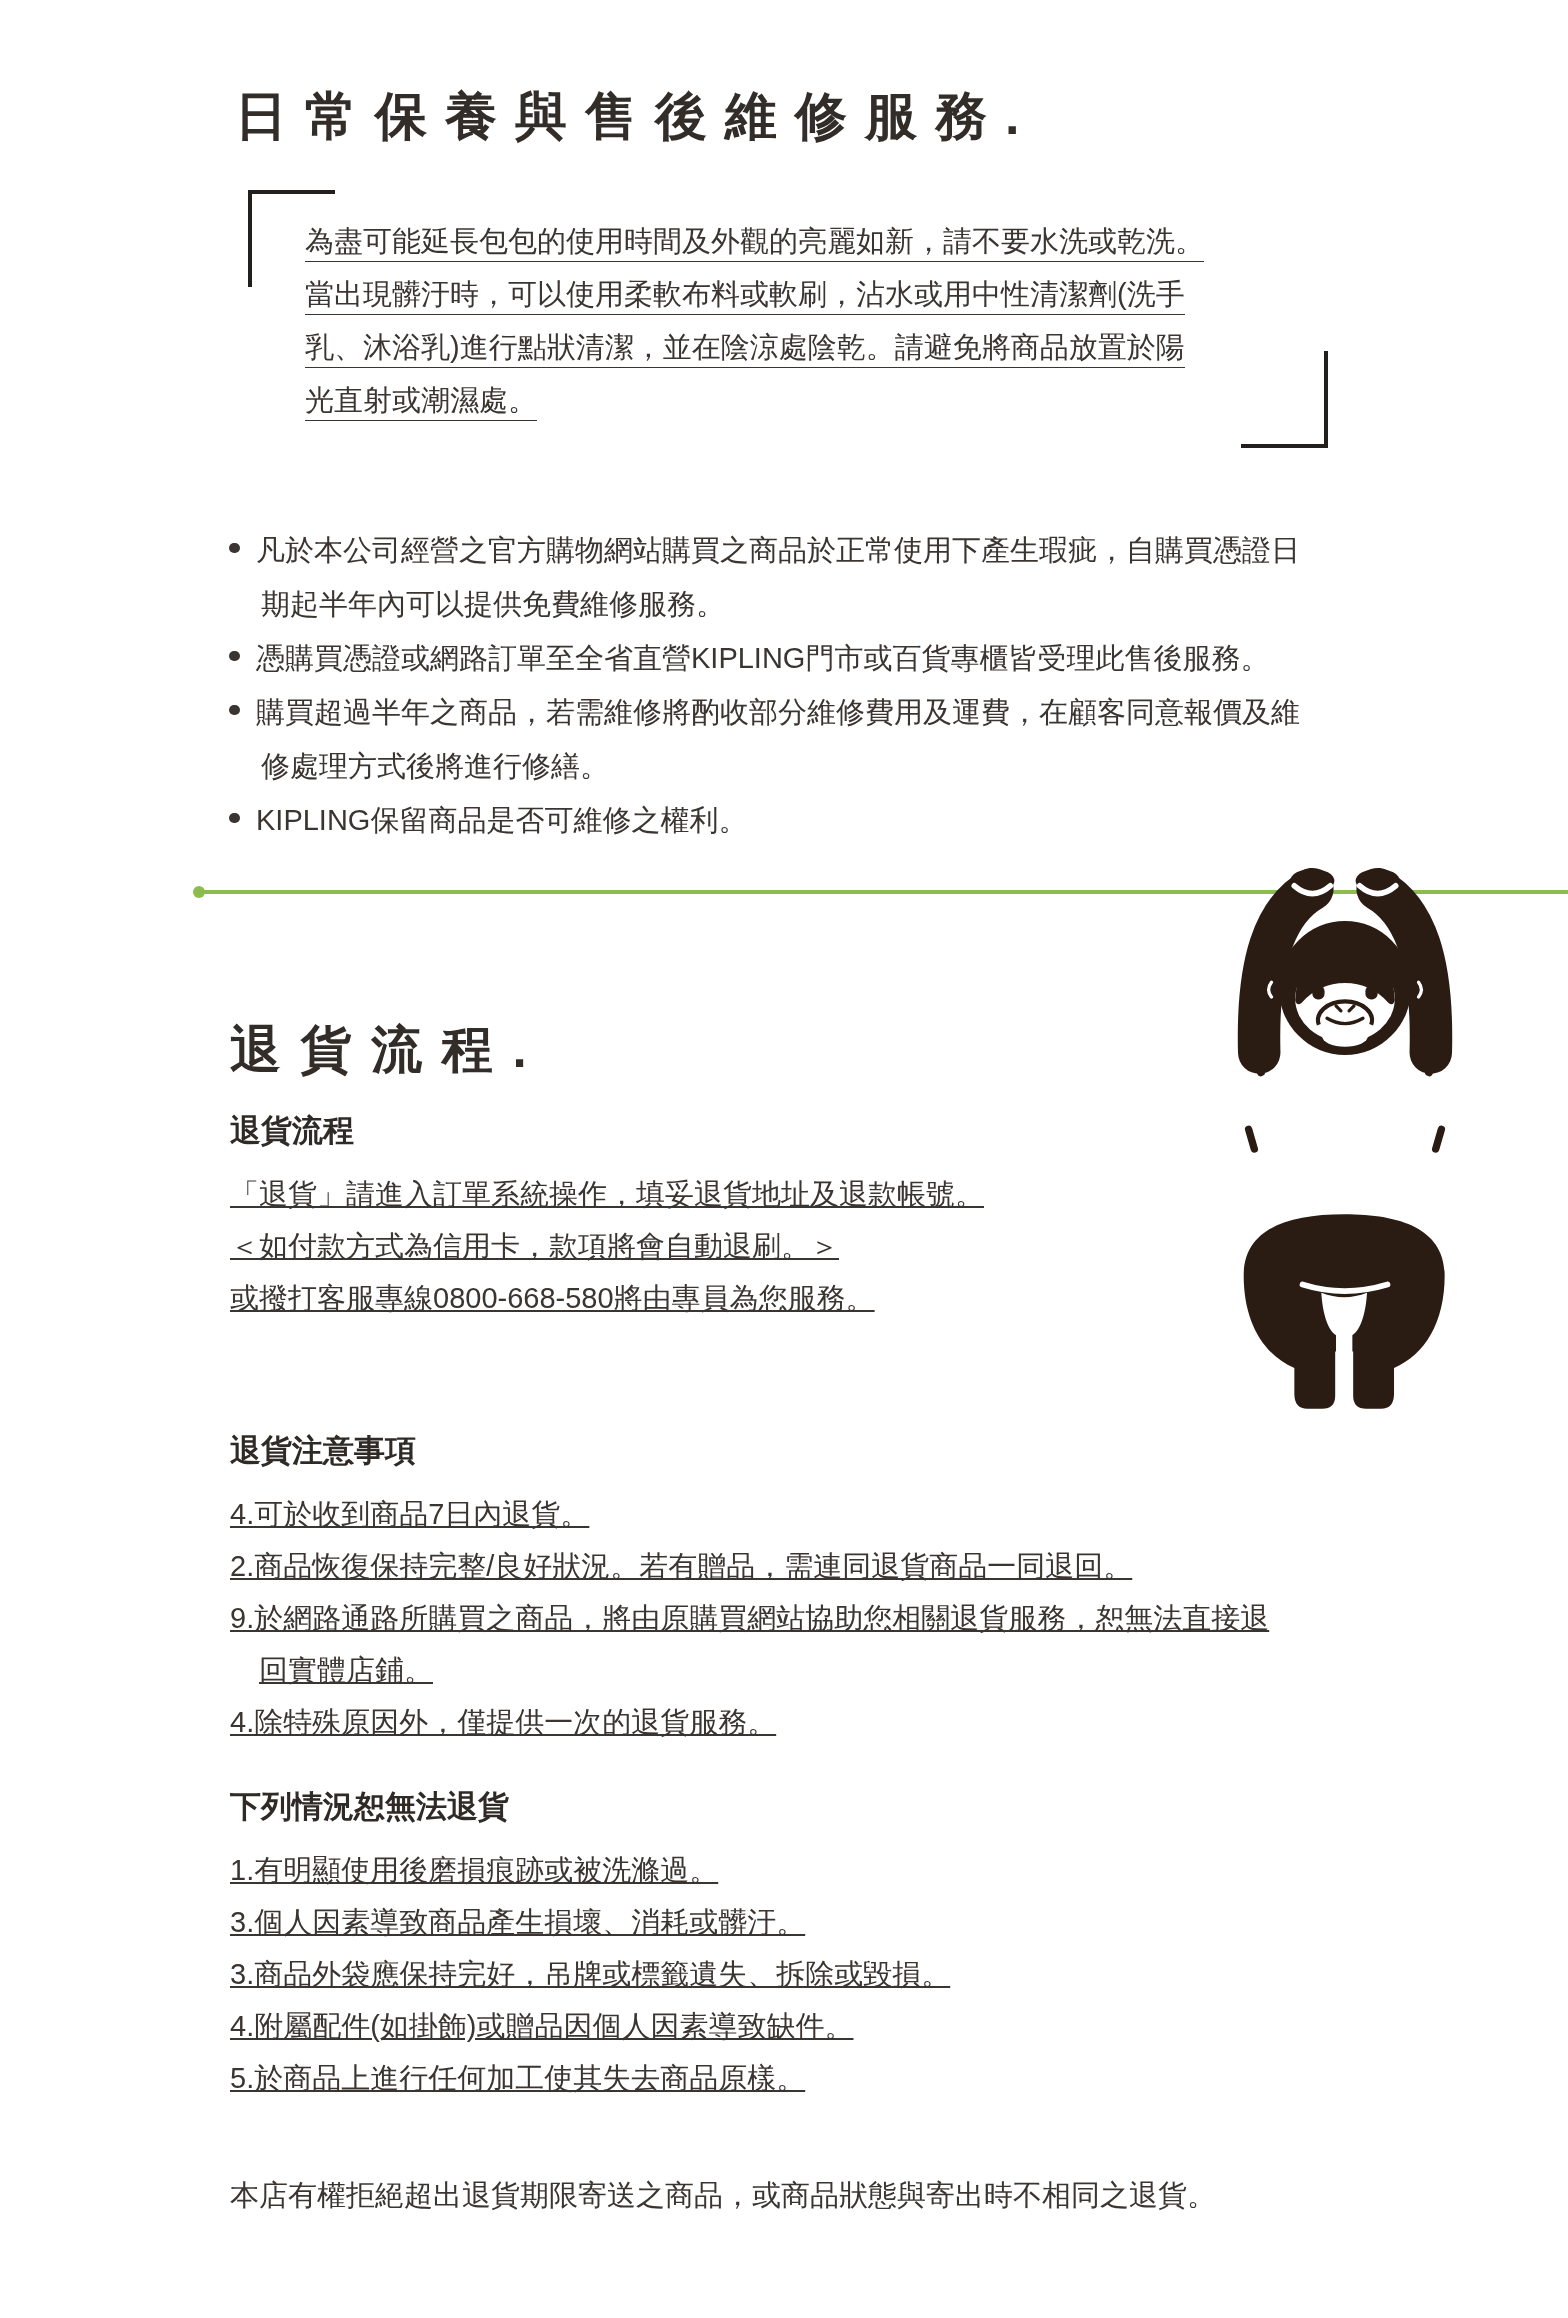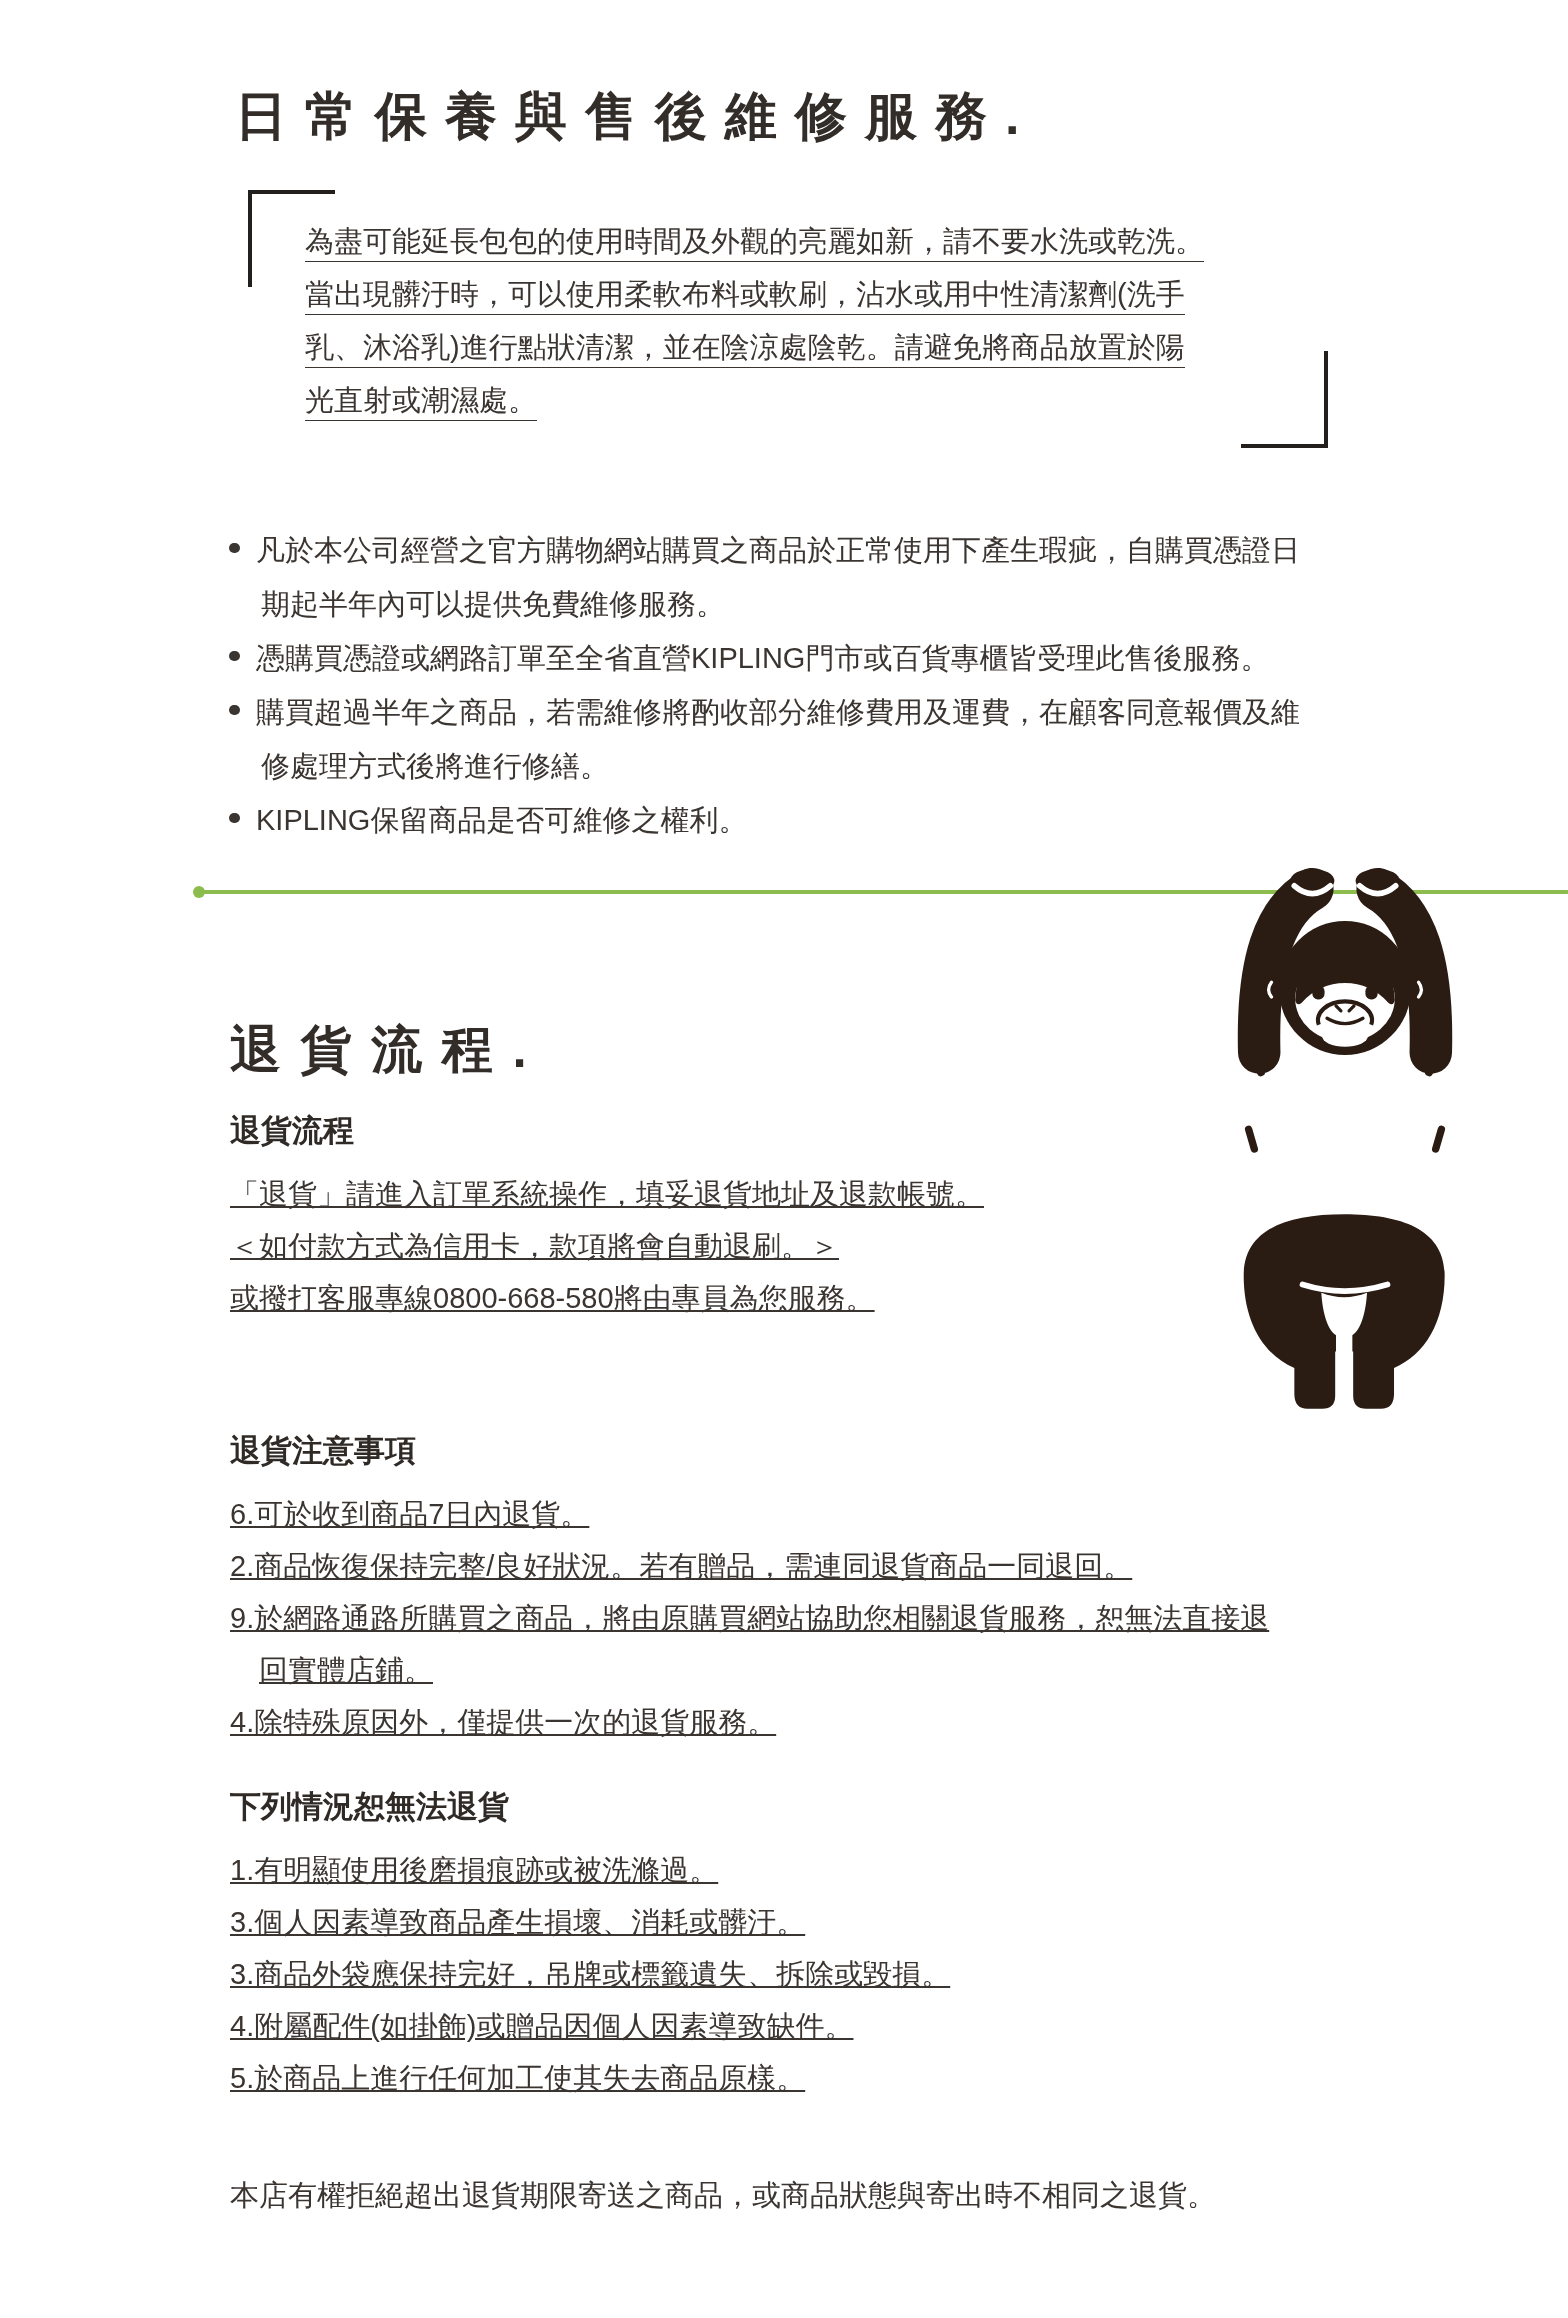--- a/index.html
+++ b/index.html
@@ -132,21 +132,21 @@
 
   <div class="section" id="sec-process">
     <h3>退貨流程</h3>
     <div class="line">「退貨」請進入訂單系統操作，填妥退貨地址及退款帳號。</div>
     <div class="line">＜如付款方式為信用卡，款項將會自動退刷。＞</div>
     <div class="line">或撥打客服專線0800-668-580將由專員為您服務。</div>
   </div>
 
   <div class="section" id="sec-notes">
     <h3>退貨注意事項</h3>
-    <div class="line">6.可於收到商品7日內退貨。</div>
+    <div class="line">4.可於收到商品7日內退貨。</div>
     <div class="line">2.商品恢復保持完整/良好狀況。若有贈品，需連同退貨商品一同退回。</div>
     <div class="line">9.於網路通路所購買之商品，將由原購買網站協助您相關退貨服務，恕無法直接退</div>
     <div class="line cont2">回實體店鋪。</div>
     <div class="line">4.除特殊原因外，僅提供一次的退貨服務。</div>
   </div>
 
   <div class="section" id="sec-noreturn">
     <h3>下列情況恕無法退貨</h3>
     <div class="line">1.有明顯使用後磨損痕跡或被洗滌過。</div>
     <div class="line">3.個人因素導致商品產生損壞、消耗或髒汙。</div>

